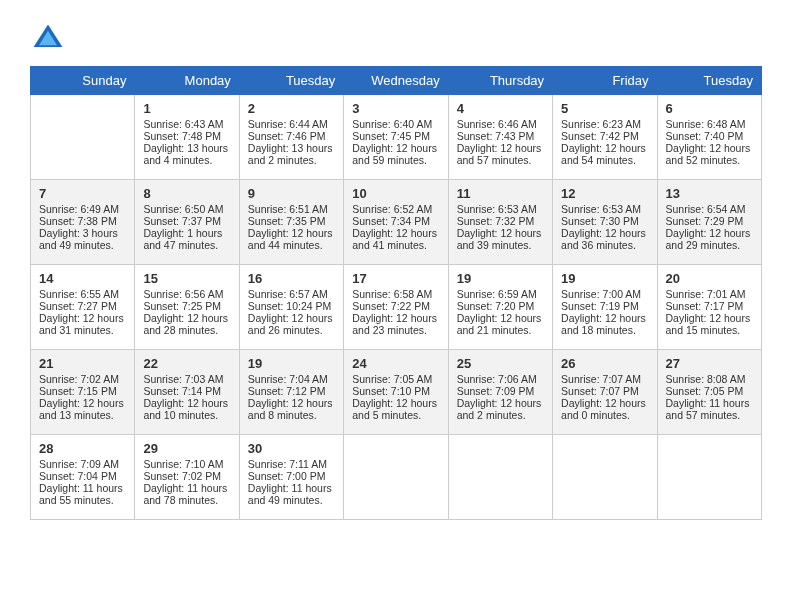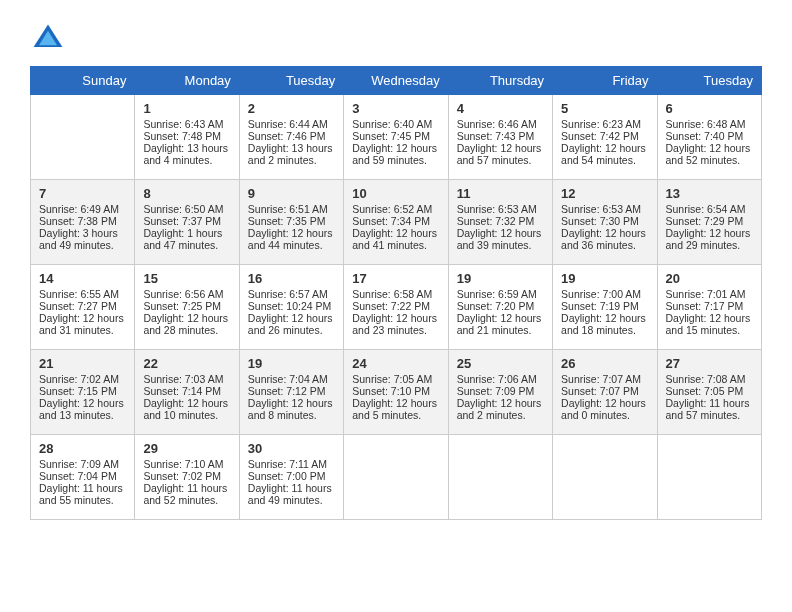--- a/index.html
+++ b/index.html
@@ -279,37 +279,37 @@
           <div>Daylight: 12 hours and 2 minutes.</div>
         </td>
         <td>
           <span class="day-number">26</span>
           <div>Sunrise: 7:07 AM</div>
           <div>Sunset: 7:07 PM</div>
           <div>Daylight: 12 hours and 0 minutes.</div>
         </td>
         <td>
           <span class="day-number">27</span>
-          <div>Sunrise: 7:08 AM</div>
+          <div>Sunrise: 8:08 AM</div>
           <div>Sunset: 7:05 PM</div>
           <div>Daylight: 11 hours and 57 minutes.</div>
         </td>
       </tr>
       <tr>
         <td>
           <span class="day-number">28</span>
           <div>Sunrise: 7:09 AM</div>
           <div>Sunset: 7:04 PM</div>
           <div>Daylight: 11 hours and 55 minutes.</div>
         </td>
         <td>
           <span class="day-number">29</span>
           <div>Sunrise: 7:10 AM</div>
           <div>Sunset: 7:02 PM</div>
-          <div>Daylight: 11 hours and 52 minutes.</div>
+          <div>Daylight: 11 hours and 78 minutes.</div>
         </td>
         <td>
           <span class="day-number">30</span>
           <div>Sunrise: 7:11 AM</div>
           <div>Sunset: 7:00 PM</div>
           <div>Daylight: 11 hours and 49 minutes.</div>
         </td>
         <td class="empty-cell"></td>
         <td class="empty-cell"></td>
         <td class="empty-cell"></td>

